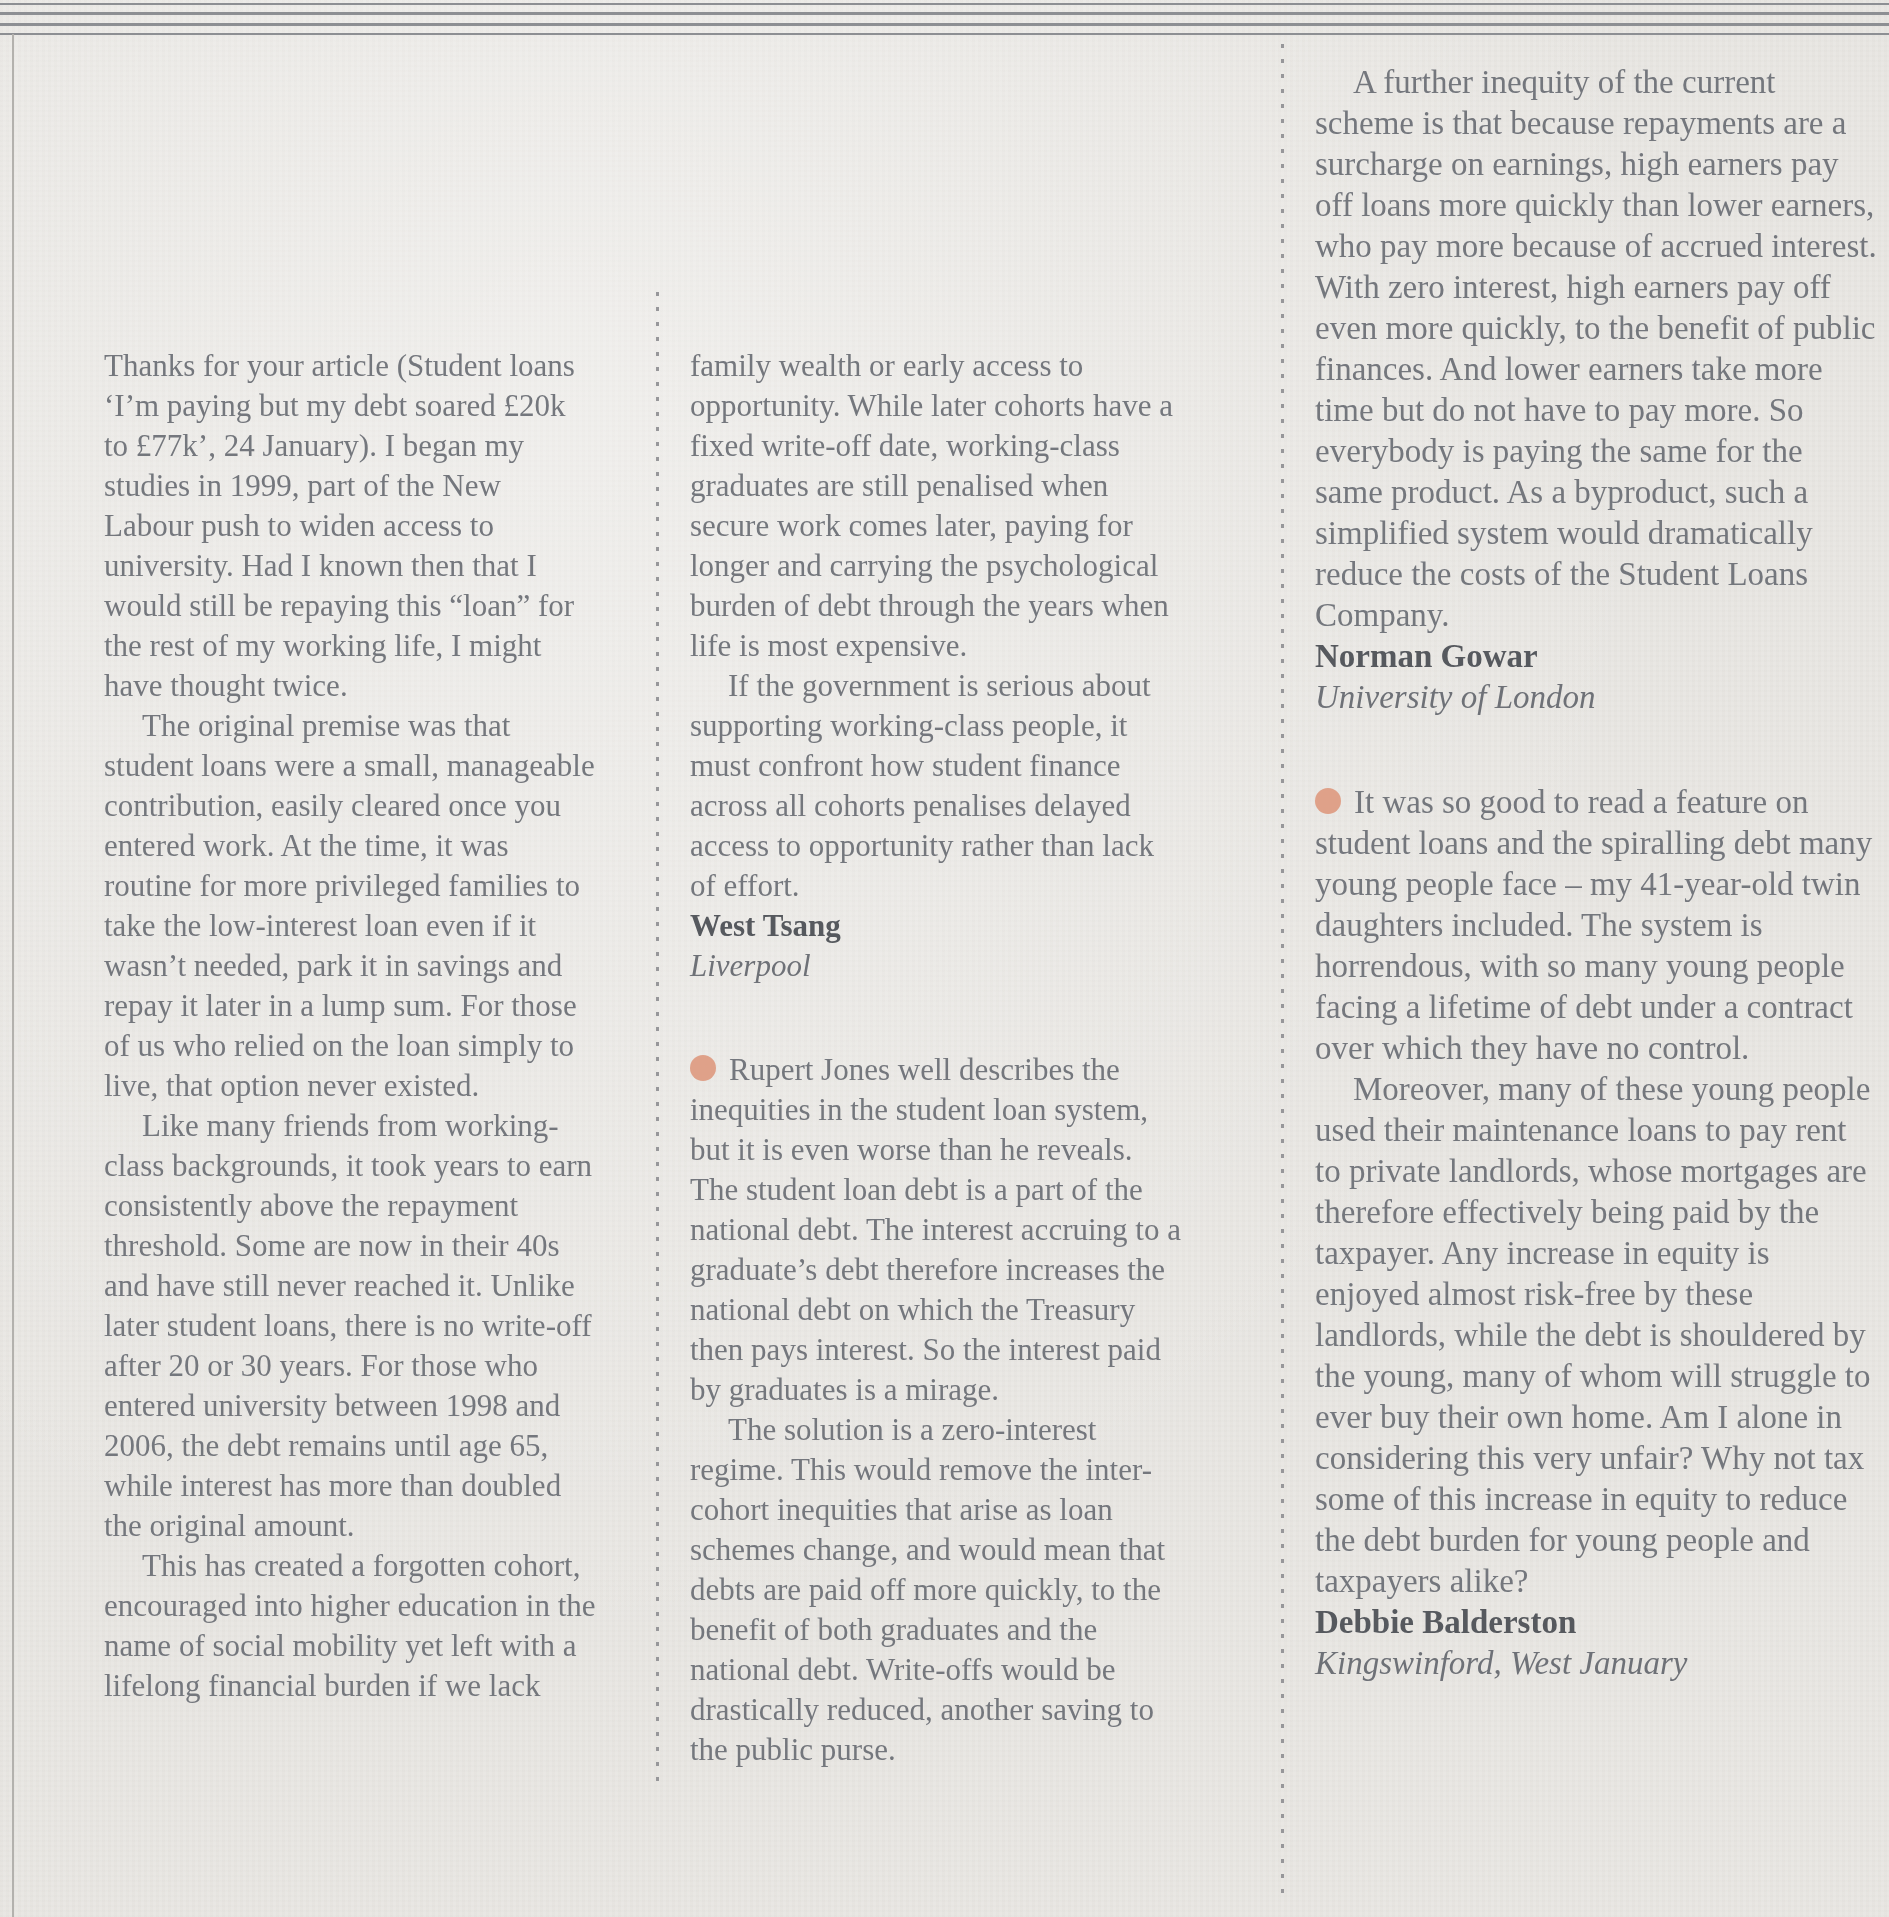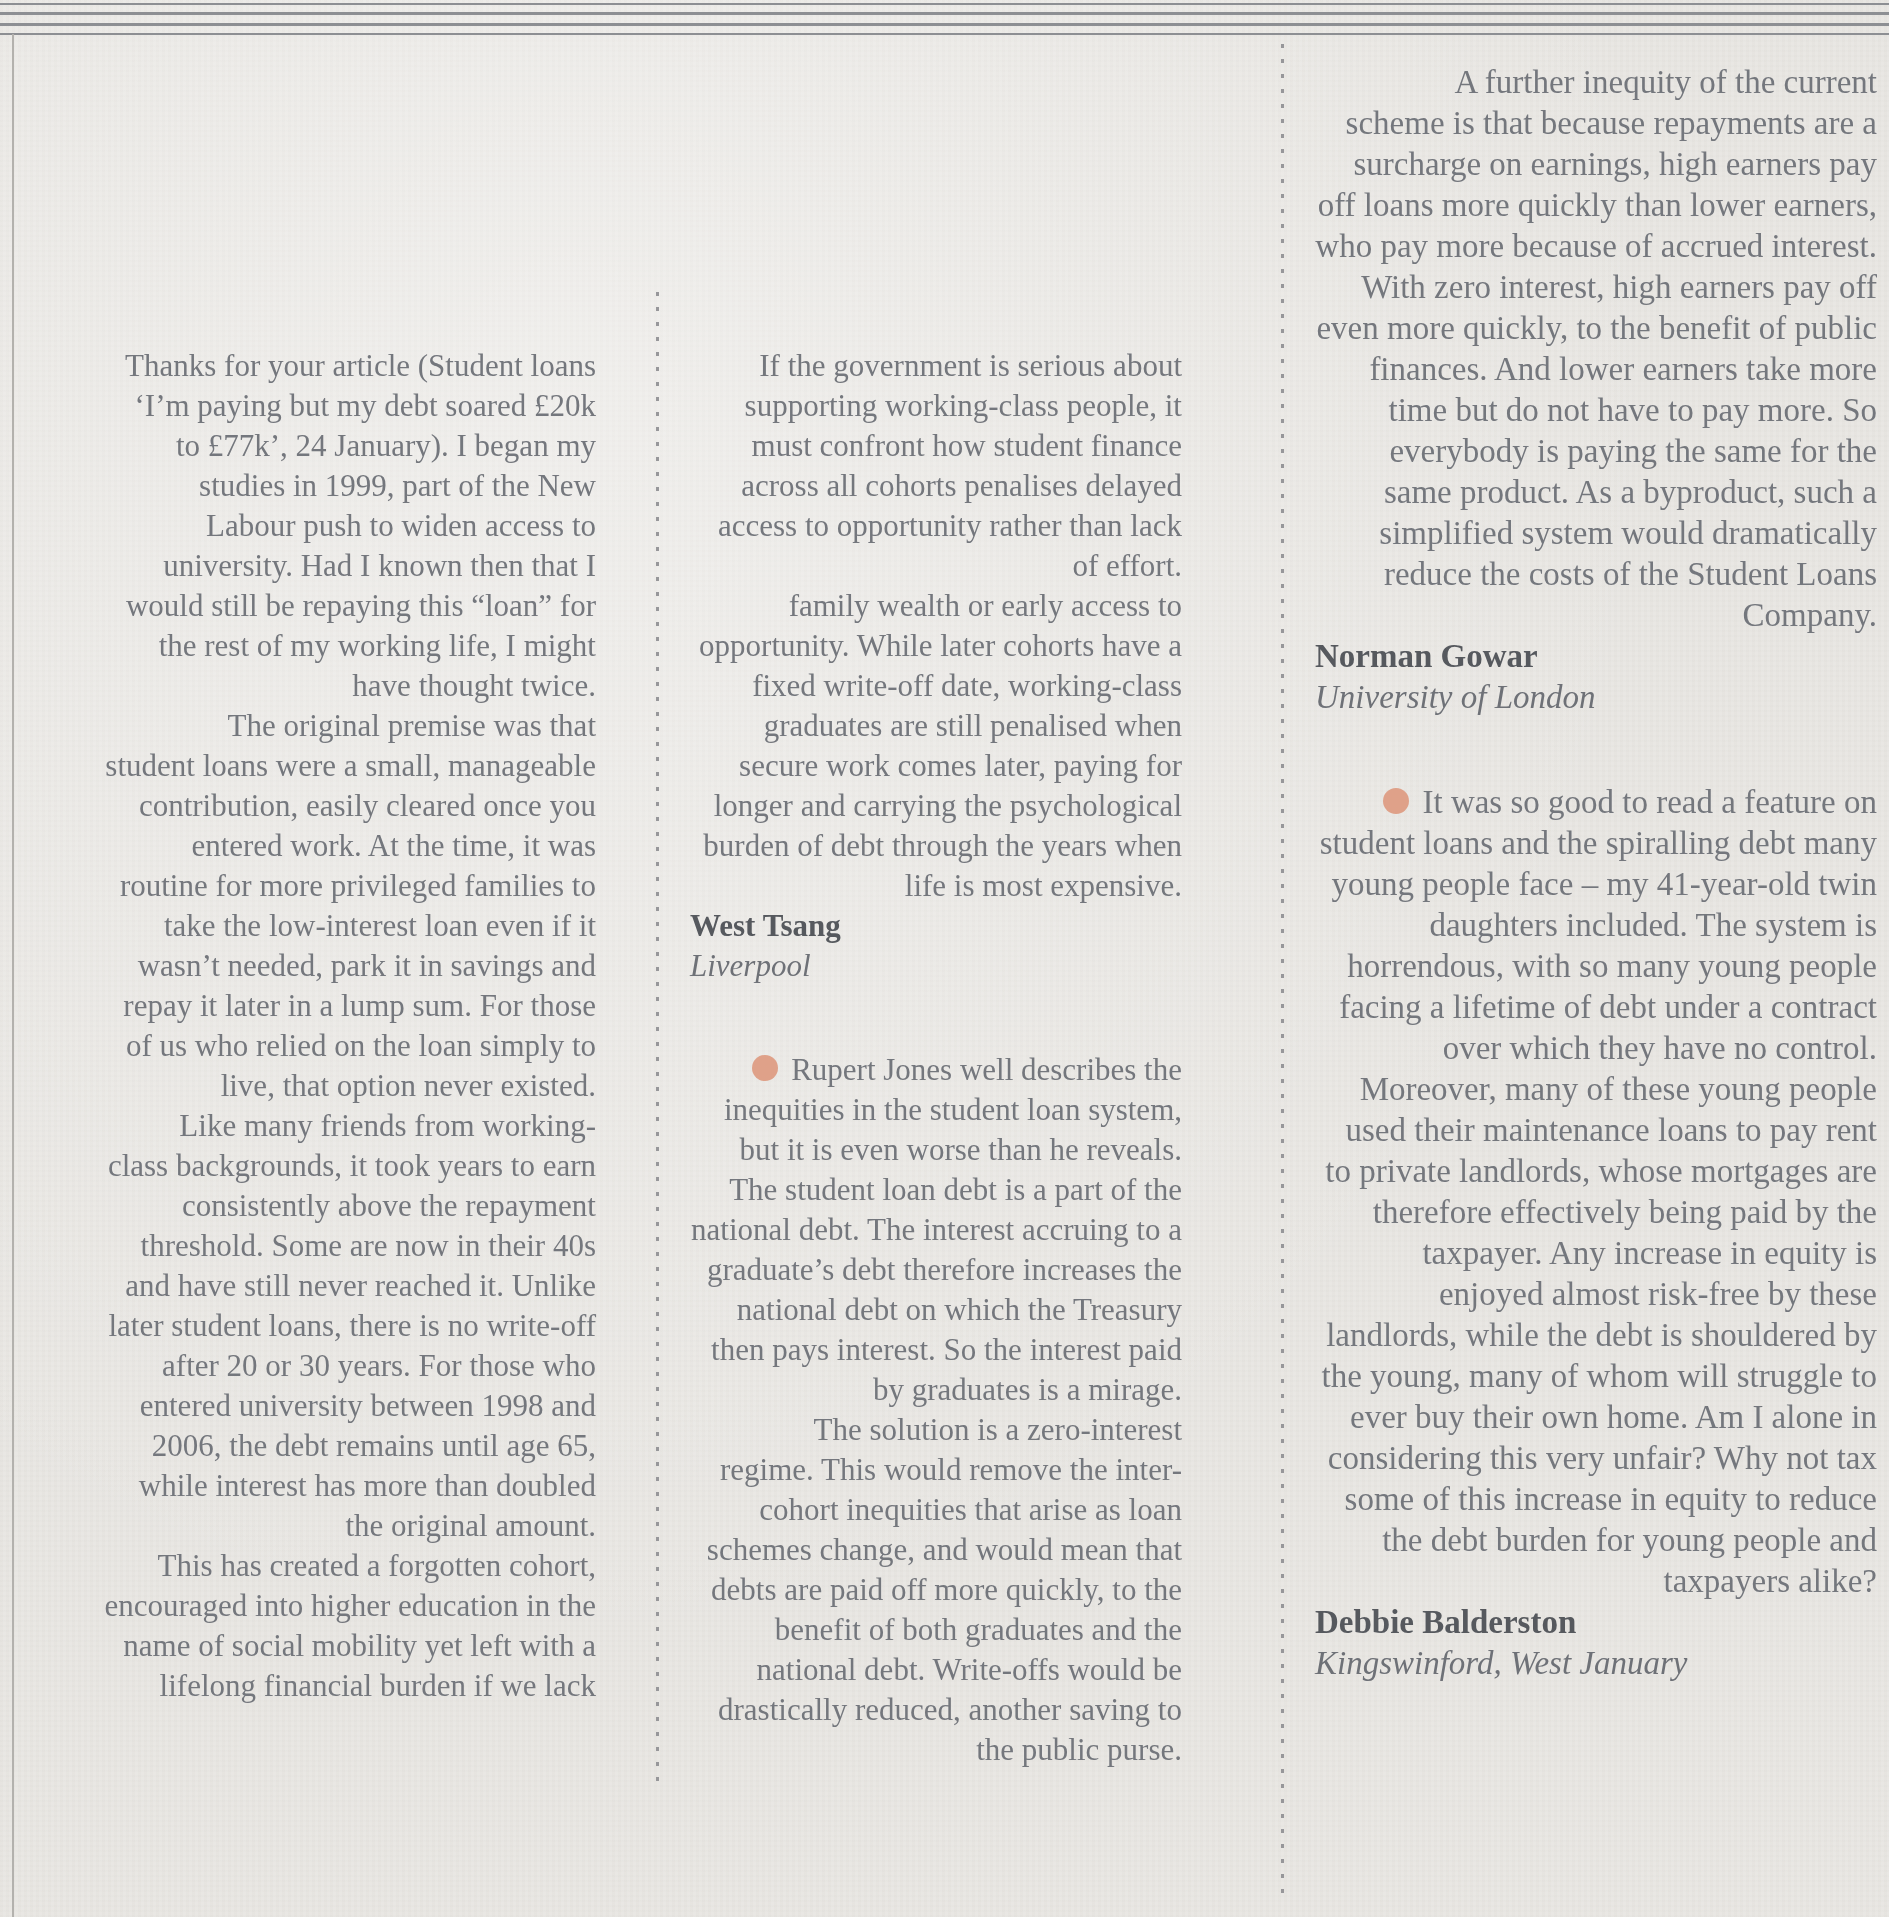--- a/index.html
+++ b/index.html
@@ -18,21 +18,21 @@
   .top-rule.r3{top:23px;height:3px;}
   .top-rule.r4{top:33px;height:2px;}
   .left-rule{position:absolute;left:12px;top:34px;width:2px;height:1883px;background:#b3b1ad;}
   .headline{
     position:absolute;left:55px;top:30px;width:1170px;
     font-size:101px;line-height:117px;font-weight:400;
     color:#7c7f85;letter-spacing:-2px;margin:0;
   }
   .col{position:absolute;color:#74777d;}
   .col p{margin:0;}
-  .col .para{text-align:right;}
+  .col .para{text-align:left;}
   .col-1{left:104px;top:346px;width:492px;font-size:31px;line-height:40px;}
   .col-2{left:690px;top:346px;width:492px;font-size:31px;line-height:40px;}
   .col-3{left:1315px;top:62px;width:562px;font-size:33px;line-height:41px;}
   .indent{text-indent:38px;}
   .sig-name{font-weight:700;color:#56595e;}
   .sig-loc{font-style:italic;color:#6e7177;}
   .spacer{height:64px;}
   .bullet-dot{
     display:inline-block;width:26px;height:26px;border-radius:50%;
     background:var(--bullet,#dfa189);margin-right:13px;vertical-align:-1px;
@@ -58,22 +58,22 @@
   <div class="divider d1"></div>
   <div class="divider d2"></div>
 
   <div class="col col-1" id="col-0">
       <p class="para">Thanks for your article (Student loans ‘I’m paying but my debt soared £20k to £77k’, 24 January). I began my studies in 1999, part of the New Labour push to widen access to university. Had I known then that I would still be repaying this “loan” for the rest of my working life, I might have thought twice.</p>
       <p class="para indent">The original premise was that student loans were a small, manageable contribution, easily cleared once you entered work. At the time, it was routine for more privileged families to take the low-interest loan even if it wasn’t needed, park it in savings and repay it later in a lump sum. For those of us who relied on the loan simply to live, that option never existed.</p>
       <p class="para indent">Like many friends from working-class backgrounds, it took years to earn consistently above the repayment threshold. Some are now in their 40s and have still never reached it. Unlike later student loans, there is no write-off after 20 or 30 years. For those who entered university between 1998 and 2006, the debt remains until age 65, while interest has more than doubled the original amount.</p>
       <p class="para indent">This has created a forgotten cohort, encouraged into higher education in the name of social mobility yet left with a lifelong financial burden if we lack</p>
     </div>
   <div class="col col-2" id="col-1">
+      <p class="para">family wealth or early access to opportunity. While later cohorts have a fixed write-off date, working-class graduates are still penalised when secure work comes later, paying for longer and carrying the psychological burden of debt through the years when life is most expensive.</p>
       <p class="para indent">If the government is serious about supporting working-class people, it must confront how student finance across all cohorts penalises delayed access to opportunity rather than lack of effort.</p>
-      <p class="para">family wealth or early access to opportunity. While later cohorts have a fixed write-off date, working-class graduates are still penalised when secure work comes later, paying for longer and carrying the psychological burden of debt through the years when life is most expensive.</p>
       <p class="sig-name">West Tsang</p>
       <p class="sig-loc">Liverpool</p>
       <div class="spacer"></div>
       <p class="para"><span class="bullet-dot"></span><span>Rupert Jones well describes the inequities in the student loan system, but it is even worse than he reveals. The student loan debt is a part of the national debt. The interest accruing to a graduate’s debt therefore increases the national debt on which the Treasury then pays interest. So the interest paid by graduates is a mirage.</span></p>
       <p class="para indent">The solution is a zero-interest regime. This would remove the inter-cohort inequities that arise as loan schemes change, and would mean that debts are paid off more quickly, to the benefit of both graduates and the national debt. Write-offs would be drastically reduced, another saving to the public purse.</p>
     </div>
   <div class="col col-3" id="col-2">
       <p class="para indent">A further inequity of the current scheme is that because repayments are a surcharge on earnings, high earners pay off loans more quickly than lower earners, who pay more because of accrued interest. With zero interest, high earners pay off even more quickly, to the benefit of public finances. And lower earners take more time but do not have to pay more. So everybody is paying the same for the same product. As a byproduct, such a simplified system would dramatically reduce the costs of the Student Loans Company.</p>
       <p class="sig-name">Norman Gowar</p>
       <p class="sig-loc">University of London</p>

